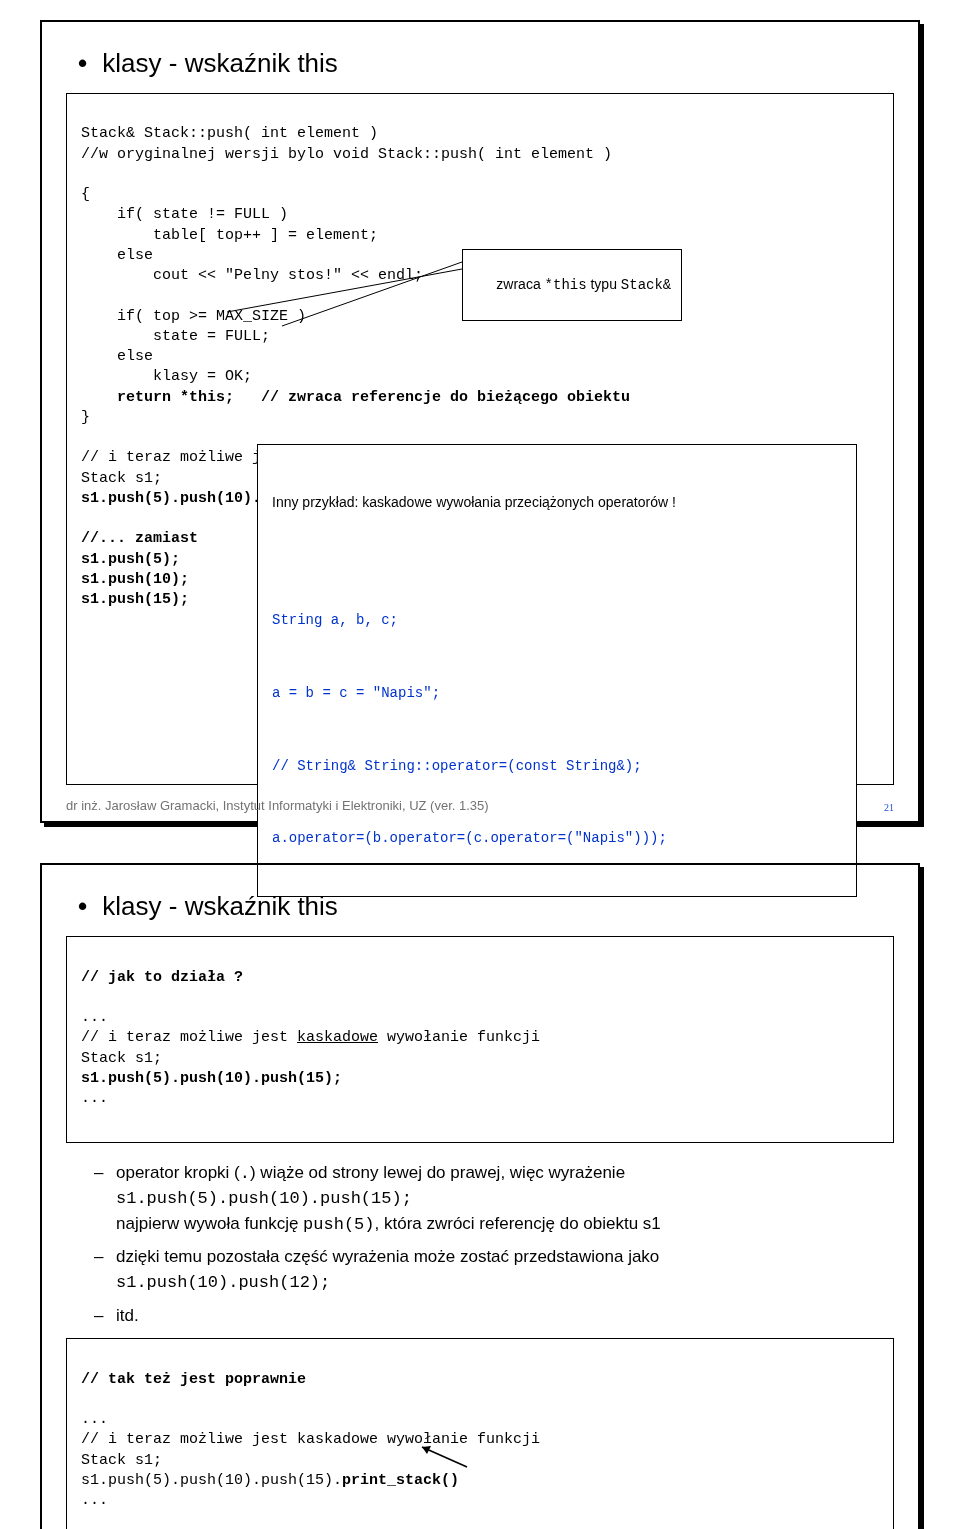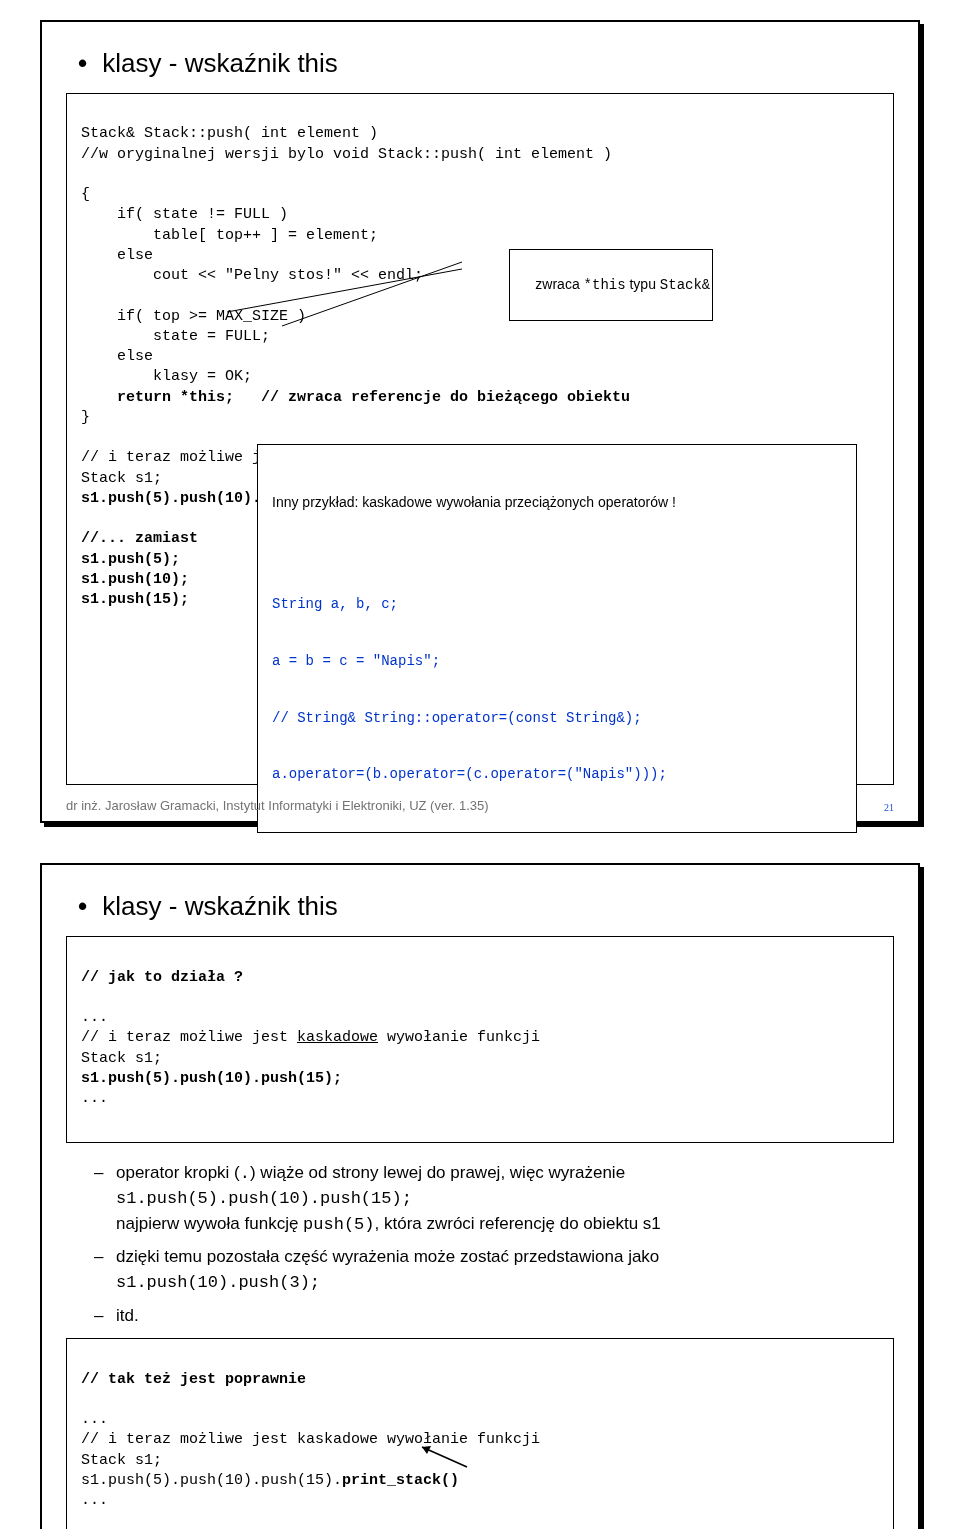--- a/index.html
+++ b/index.html
@@ -33,35 +33,34 @@
     font-size: 15px;
     line-height: 1.35;
     position: relative;
     white-space: pre-wrap;
   }
   .code-box .b { font-weight: bold; }
   .callout {
     position: absolute;
     border: 1px solid #000;
     background: #fff;
-    padding: 6px 2px;
+    padding: 6px 10px;
     font-family: Verdana, Arial, sans-serif;
     font-size: 14px;
-    margin-left: 47px;
   }
   .callout-code { font-family: "Courier New", monospace; }
   .callout2 {
     position: absolute;
     border: 1px solid #000;
     background: #fff;
     padding: 10px 14px;
     font-size: 14px;
     line-height: 1.35;
   }
-  .callout2 .blue { color: #0033cc; font-family: "Courier New", monospace; }
+  .callout2 .blue { color: #0033cc; font-family: "Courier New", monospace; margin-top: 16px; }
   .callout2 .head { font-family: Verdana, Arial, sans-serif; color: #000; }
   .sub-list {
     margin: 18px 0 10px 28px;
     font-size: 17px;
     line-height: 1.45;
   }
   .sub-list .dash-row {
     display: flex;
     margin: 8px 0;
   }
@@ -175,21 +174,21 @@
       <div>
         <span>operator kropki (</span><span class="mono">.</span><span>) wiąże od strony lewej do prawej, więc wyrażenie</span><br>
         <span class="mono">s1.push(5).push(10).push(15);</span><br>
         <span>najpierw wywoła funkcję </span><span class="mono">push(5)</span><span>, która zwróci referencję do obiektu s1</span>
       </div>
     </div>
     <div class="dash-row">
       <div class="dash">–</div>
       <div>
         <span>dzięki temu pozostała część wyrażenia może zostać przedstawiona jako</span><br>
-        <span class="mono">s1.push(10).push(3);</span>
+        <span class="mono">s1.push(10).push(12);</span>
       </div>
     </div>
     <div class="dash-row">
       <div class="dash">–</div>
       <div>itd.</div>
     </div>
   </div>
 
   <div class="code-box" style="position:relative;">
 <span class="b">// tak też jest poprawnie</span>

